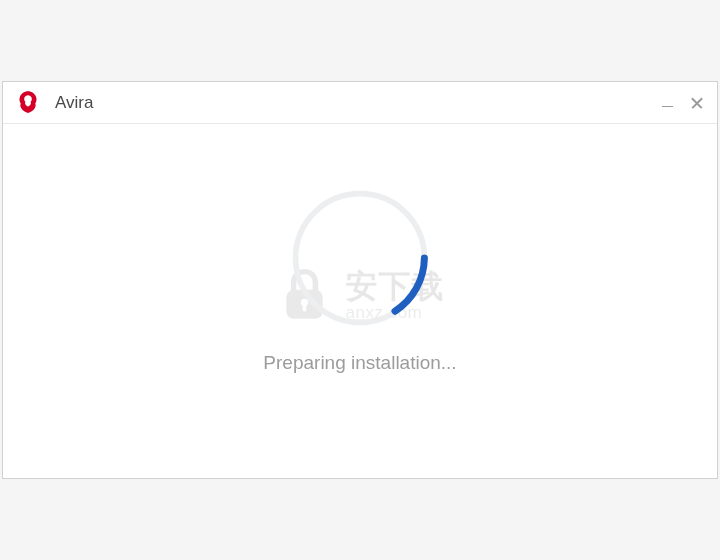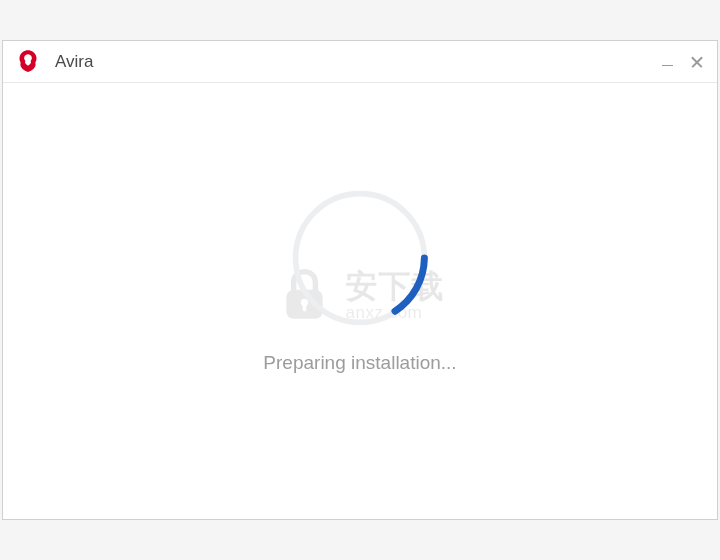--- a/index.html
+++ b/index.html
@@ -11,21 +11,21 @@
       width: 720px;
       height: 560px;
       font-family: 'Segoe UI', Tahoma, sans-serif;
       background: #f5f5f5;
       display: flex;
       align-items: center;
       justify-content: center;
     }
     .window {
       width: 716px;
-      height: 480px;
+      height: 398px;
       background: #ffffff;
       border: 1px solid #d0d0d0;
       display: flex;
       flex-direction: column;
     }
     .titlebar {
       height: 42px;
       display: flex;
       align-items: center;
       padding: 0 12px;

